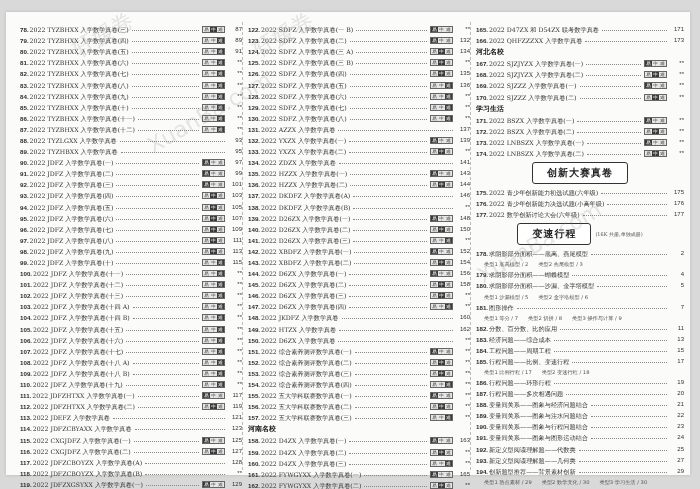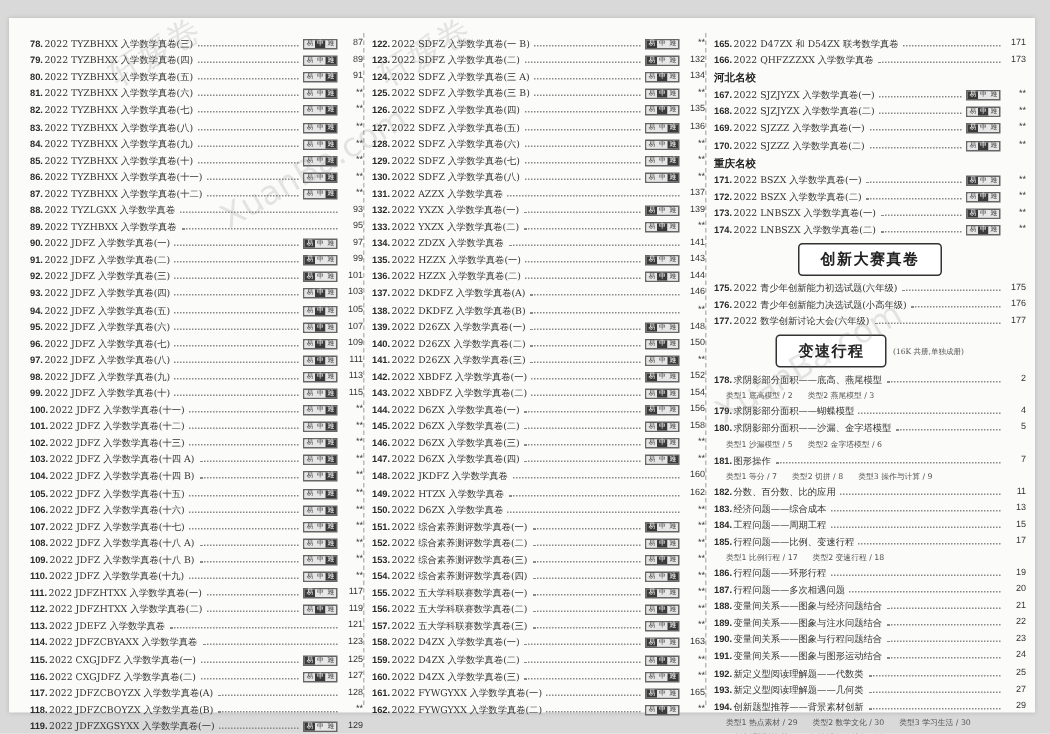--- a/index.html
+++ b/index.html
@@ -822,20 +822,21 @@
         <span class="num">157.</span>
         <span class="title">2022 五大学科联赛数学真卷(三)</span>
         <span class="dots"></span>
         <span class="badge">
           <span>易</span>
           <span>中</span>
           <span class="on">难</span>
         </span>
         <span class="page-no">**</span>
       </div>
+      <div class="section">河南名校</div>
       <div class="row">
         <span class="num">158.</span>
         <span class="title">2022 D4ZX 入学数学真卷(一)</span>
         <span class="dots"></span>
         <span class="badge">
           <span class="on">易</span>
           <span>中</span>
           <span>难</span>
         </span>
         <span class="page-no">163</span>
@@ -936,21 +937,21 @@
         <span class="num">170.</span>
         <span class="title">2022 SJZZZ 入学数学真卷(二)</span>
         <span class="dots"></span>
         <span class="badge">
           <span>易</span>
           <span class="on">中</span>
           <span>难</span>
         </span>
         <span class="page-no">**</span>
       </div>
-      <div class="section">重庆名校</div>
+      <div class="section">学习生活</div>
       <div class="row">
         <span class="num">171.</span>
         <span class="title">2022 BSZX 入学数学真卷(一)</span>
         <span class="dots"></span>
         <span class="badge">
           <span class="on">易</span>
           <span>中</span>
           <span>难</span>
         </span>
         <span class="page-no">**</span>

